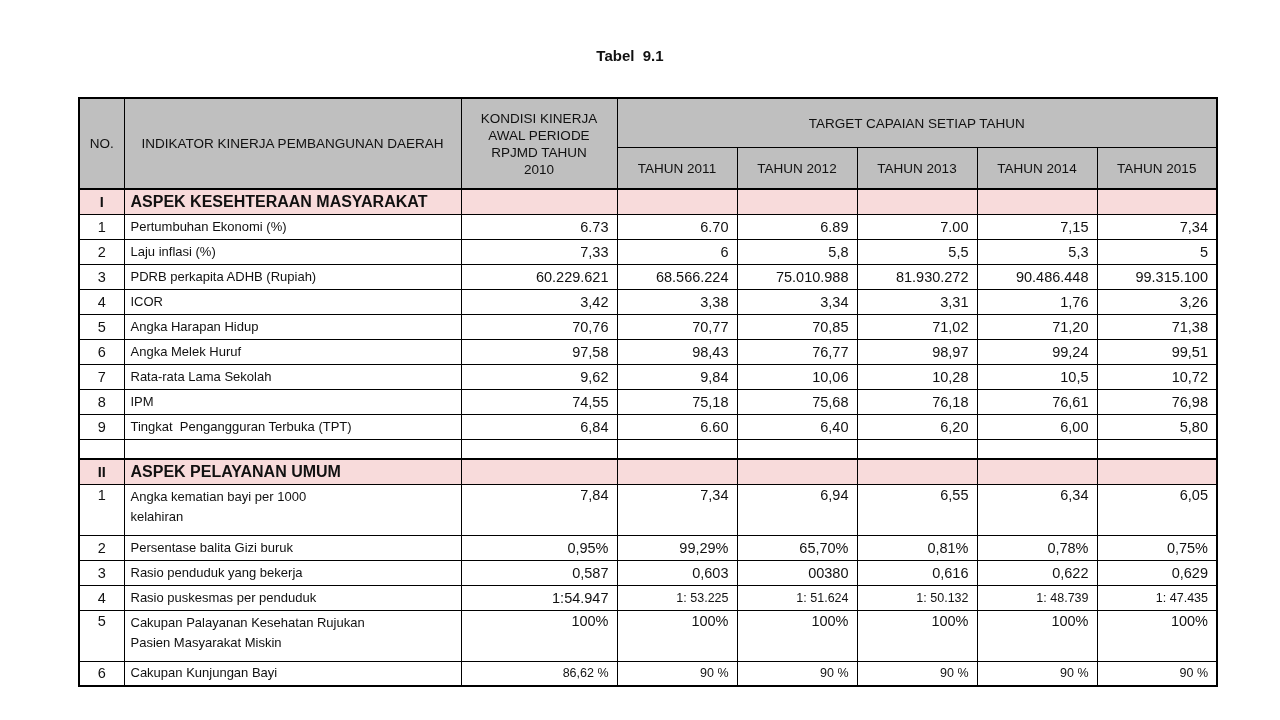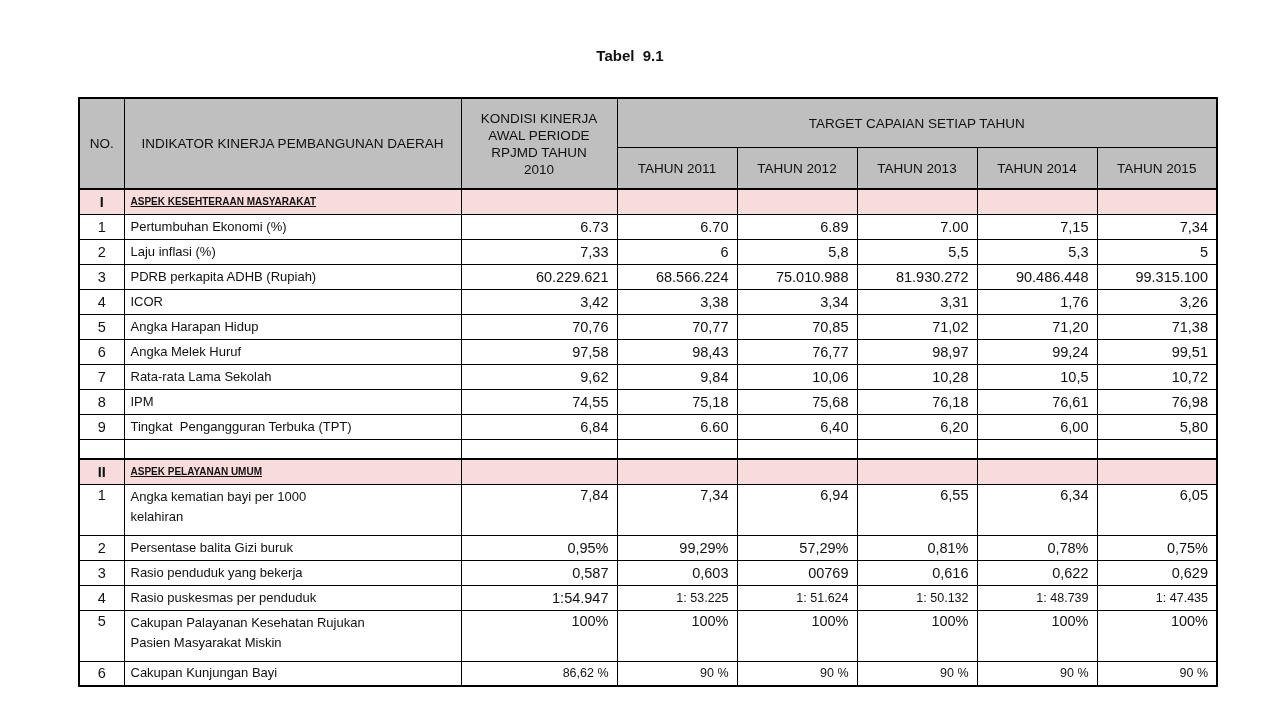--- a/index.html
+++ b/index.html
@@ -78,21 +78,21 @@
   tr.data-row.tall { height: 51px; }
   tr.data-row.tall td { vertical-align: top; padding-top: 2px; }
 
   tr.section-row { height: 25px; }
   tr.section-row td {
     background: var(--section-bg, #F8DBDB);
     font-weight: bold;
     border-top: 2px solid #000;
   }
   tr.section-row td.no { font-size: 14.5px; }
-  tr.section-row td.ind { font-size: 10px; text-decoration: underline; }
+  tr.section-row td.ind { font-size: 16px; }
 
   tr.spacer-row { height: 20px; }
   tr.spacer-row td { background: #ffffff; }
 </style>
 </head>
 <body>
 
 <div class="page">
 
   <div class="title-block">
@@ -255,31 +255,31 @@
           <td class="val">6,94</td>
           <td class="val">6,55</td>
           <td class="val">6,34</td>
           <td class="val">6,05</td>
         </tr>
         <tr class="data-row">
           <td class="no">2</td>
           <td class="ind">Persentase balita Gizi buruk</td>
           <td class="val">0,95%</td>
           <td class="val">99,29%</td>
-          <td class="val">57,29%</td>
+          <td class="val">65,70%</td>
           <td class="val">0,81%</td>
           <td class="val">0,78%</td>
           <td class="val">0,75%</td>
         </tr>
         <tr class="data-row">
           <td class="no">3</td>
           <td class="ind">Rasio penduduk yang bekerja</td>
           <td class="val">0,587</td>
           <td class="val">0,603</td>
-          <td class="val">00769</td>
+          <td class="val">00380</td>
           <td class="val">0,616</td>
           <td class="val">0,622</td>
           <td class="val">0,629</td>
         </tr>
         <tr class="data-row">
           <td class="no">4</td>
           <td class="ind">Rasio puskesmas per penduduk</td>
           <td class="val">1:54.947</td>
           <td class="val small">1: 53.225</td>
           <td class="val small">1: 51.624</td>

